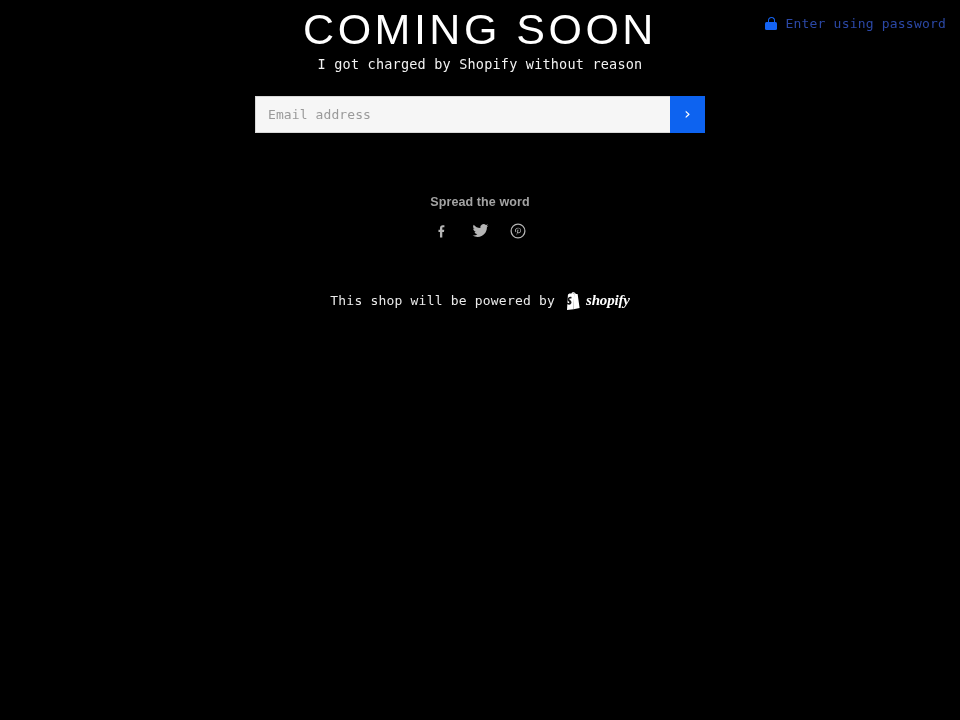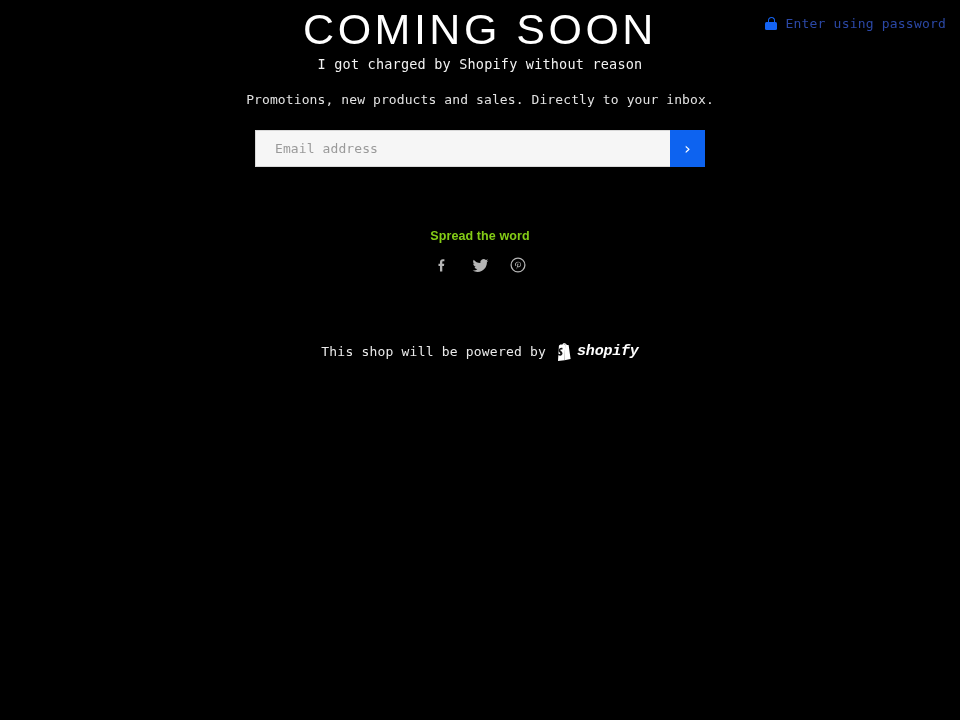--- a/index.html
+++ b/index.html
@@ -137,21 +137,21 @@
     align-items: stretch;
   }
 
   .email-input {
     flex: 1 1 auto;
     height: 37px;
     background: #f6f6f6;
     border: 1px solid #d8d8d8;
     border-right: none;
     outline: none;
-    padding: 0 19px;
+    padding: 0 12px;
     font-family: "DejaVu Sans Mono", "Liberation Mono", monospace;
     font-size: 13px;
     color: #2b2b2b;
     letter-spacing: 0.1px;
   }
   .email-input::placeholder {
     color: #9a9a9a;
     opacity: 1;
   }
 
@@ -172,21 +172,21 @@
     padding: 0;
   }
 
   
   .spread-label {
     margin-top: 62px;
     font-family: "Liberation Sans", "DejaVu Sans", sans-serif;
     font-weight: bold;
     font-size: 12.5px;
     letter-spacing: 0.1px;
-    color: #84cc16;
+    color: #a3a3a3;
   }
 
   .social-row {
     margin-top: 12px;
     display: flex;
     justify-content: center;
     align-items: center;
     gap: 18px;
   }
 
@@ -197,21 +197,21 @@
     width: 20px;
     height: 20px;
     color: #b5b5b5;
     text-decoration: none;
     cursor: pointer;
   }
   .social-link svg { display: block; }
 
   
   .footer {
-    margin-top: 67px;
+    margin-top: 50px;
     display: flex;
     align-items: center;
     justify-content: center;
     gap: 9px;
   }
 
   .footer-text {
     font-family: "DejaVu Sans Mono", "Liberation Mono", monospace;
     font-size: 13px;
     letter-spacing: 0.2px;
@@ -226,21 +226,21 @@
     cursor: pointer;
   }
 
   .shopify-mark {
     width: 17px;
     height: 19px;
     display: block;
   }
 
   .shopify-word {
-    font-family: Liberation Mono, monospace;
+    font-family: Liberation Serif, serif;
     font-weight: bold;
     font-style: italic;
     font-size: 15px;
     letter-spacing: -0.2px;
     color: #ffffff;
     line-height: 1;
   }
 </style>
 </head>
 <body>
@@ -256,21 +256,20 @@
 </div>
 
 <div class="page">
 
 
   <div class="coming-soon">COMING SOON</div>
 
   <div class="tagline">I got charged by Shopify without reason</div>
 
 
-  <div class="signup-sub">Promotions, new products and sales. Directly to your inbox.</div>
 
   <form class="signup-form">
     <input class="email-input" type="email" placeholder="Email address" style="">
     <button class="submit-button" type="submit">›</button>
   </form>
 
   <div class="spread-label">Spread the word</div>
 
   <div class="social-row">
     <a class="social-link" href="#">

